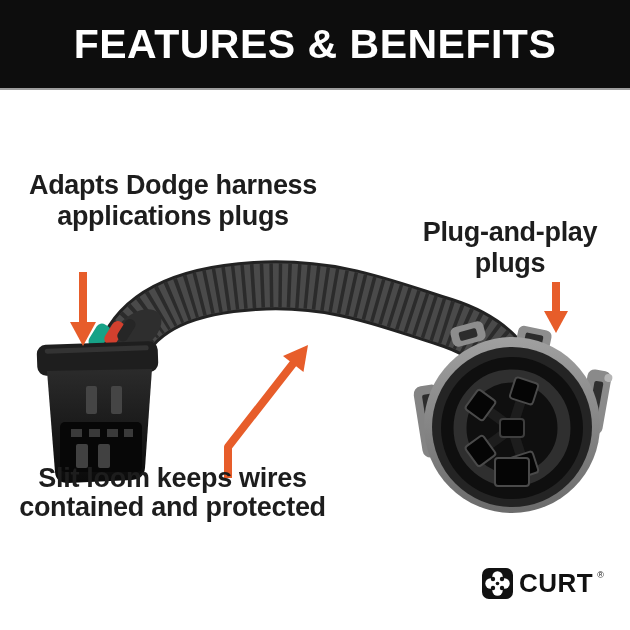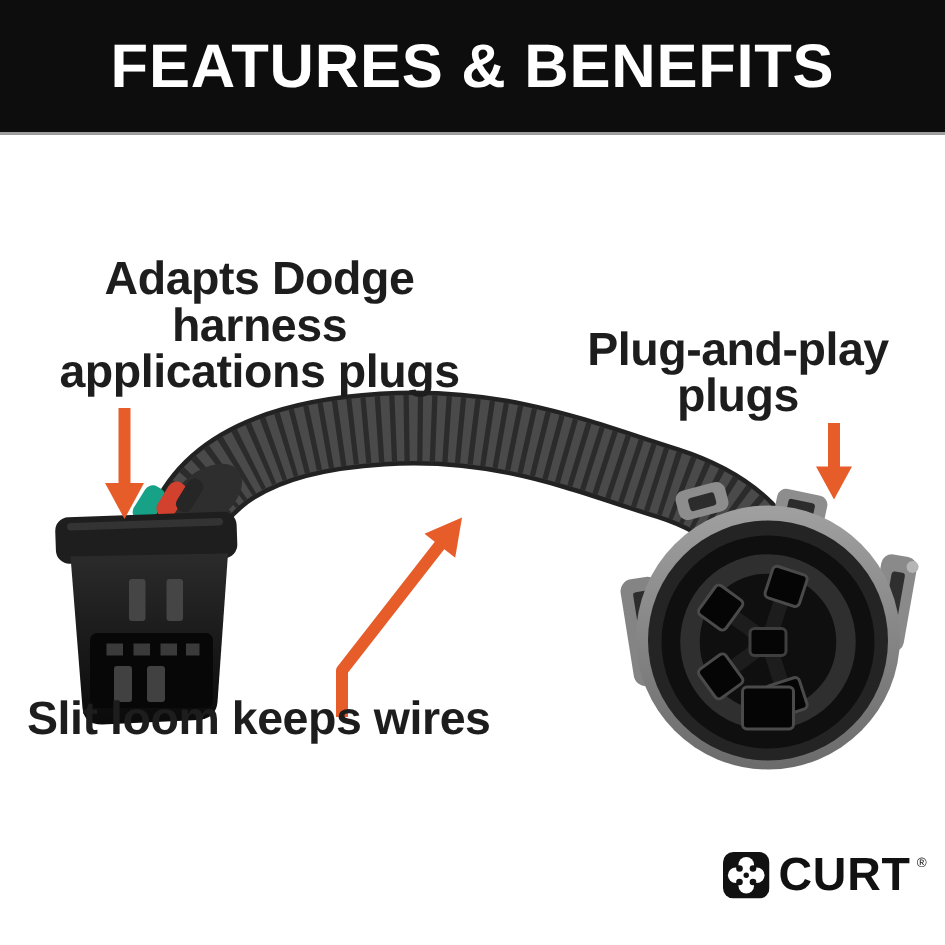--- a/index.html
+++ b/index.html
@@ -21,35 +21,35 @@
     display:flex;align-items:center;justify-content:center;
   }
   .header h1{
     color:var(--header-text);
     font-size:41px;font-weight:800;letter-spacing:0.5px;
     font-family:"Liberation Sans", sans-serif;
   }
 
   .callout{
     position:absolute;text-align:center;color:var(--body-text);
-    font-weight:700;font-size:31px;letter-spacing:-0.3px;
+    font-weight:700;font-size:27px;letter-spacing:-0.3px;
   }
   .callout .ln{display:block;}
   .callout-adapts{left:18px;top:170px;width:310px;line-height:31px;}
-  .callout-plug{left:382px;top:217px;width:220px;line-height:31px;}
+  .callout-plug{left:400px;top:217px;width:220px;line-height:31px;}
   .callout-loom{left:15px;top:464px;width:315px;line-height:29px;}
 
   .photo-svg{position:absolute;left:0;top:0;}
 
   .brand{
     position:absolute;left:482px;top:566px;height:34px;
     display:flex;align-items:center;gap:6px;color:#111;
   }
   .brand .wordmark{
-    font-size:31px;font-weight:800;letter-spacing:0.5px;line-height:30px;
+    font-size:26px;font-weight:800;letter-spacing:0.5px;line-height:30px;
   }
   .brand sup{font-size:9px;vertical-align:top;position:relative;top:-8px;left:-2px;}
 </style>
 </head>
 <body>
 
 <div class="stage">
 
   <svg class="photo-svg" width="630" height="630" viewBox="0 0 630 630">
     <defs>
@@ -169,20 +169,21 @@
     <span class="ln">applications plugs</span>
   </div>
 
   <div class="callout callout-plug">
     <span class="ln">Plug-and-play</span>
     <span class="ln">plugs</span>
   </div>
 
   <div class="callout callout-loom">
     <span class="ln">Slit loom keeps wires</span>
+    <span class="ln">contained and protected</span>
   </div>
 
   <div class="brand">
     <svg width="31" height="31" viewBox="0 0 31 31">
       <rect x="0" y="0" width="31" height="31" rx="7" fill="#111111"></rect>
       <g fill="#ffffff">
         <circle cx="15.5" cy="8.5" r="5.2"></circle>
         <circle cx="15.5" cy="22.5" r="5.2"></circle>
         <circle cx="8.5" cy="15.5" r="5.2"></circle>
         <circle cx="22.5" cy="15.5" r="5.2"></circle>

